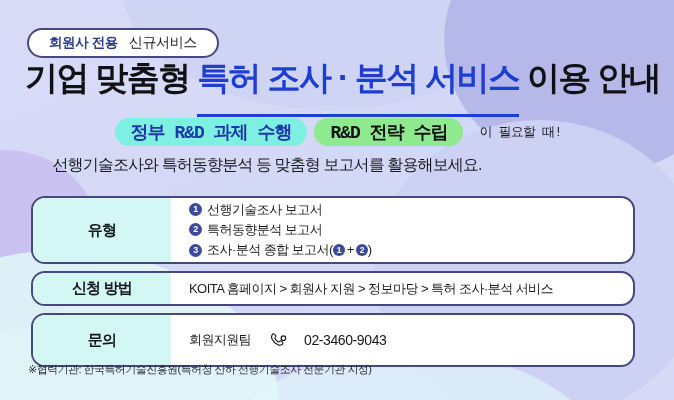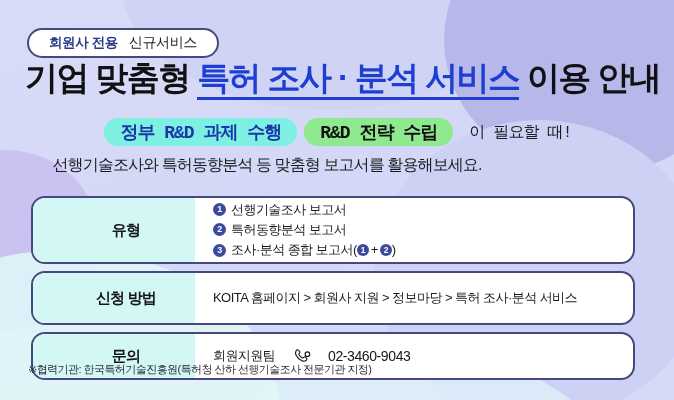--- a/index.html
+++ b/index.html
@@ -119,21 +119,21 @@
     white-space: nowrap;
     font-size: 33px;
     font-weight: bold;
     letter-spacing: -1.6px;
     line-height: 1.1;
     color: #111114;
   }
   .headline .hl-blue {
     color: #1e3ed2;
     border-bottom: 3px solid #1e3ed2;
-    padding-bottom: 1px;
+    padding-bottom: 18px;
   }
 
   
   .pill-row {
     position: absolute;
     left: 1px;
     top: 118px;
     width: 674px;
     display: flex;
     align-items: center;
@@ -154,21 +154,21 @@
   }
   .pill-cyan {
     background: #7df0e1;
     color: #1d36ab;
   }
   .pill-green {
     background: #8fe98f;
     color: #111114;
   }
   .pill-tail {
-    font-size: 16px;
+    font-size: 13px;
     color: #1b1b1f;
     letter-spacing: -0.8px;
     margin-left: 9px;
   }
 
   
   .lead {
     position: absolute;
     left: 0;
     top: 155px;
@@ -199,35 +199,34 @@
   .row-label {
     flex: 0 0 138px;
     background: #d2f7f4;
     display: flex;
     align-items: center;
     justify-content: center;
     font-size: 15px;
     font-weight: bold;
     letter-spacing: -0.8px;
     color: #15151c;
-    padding-left: 24px;
   }
   .row-value {
     flex: 1 1 auto;
     padding: 8px 0 8px 18px;
     display: flex;
     flex-direction: column;
     justify-content: center;
     font-size: 13px;
     letter-spacing: -0.55px;
     color: #1b1b1f;
   }
   .row-type { height: 68px; }
-  .row-apply { height: 54px; }
-  .row-contact { height: 48px; }
+  .row-apply { height: 35px; }
+  .row-contact { height: 54px; }
 
   .olist-item {
     display: flex;
     align-items: center;
     gap: 5px;
     line-height: 1.55;
   }
   .num {
     display: inline-flex;
     align-items: center;

